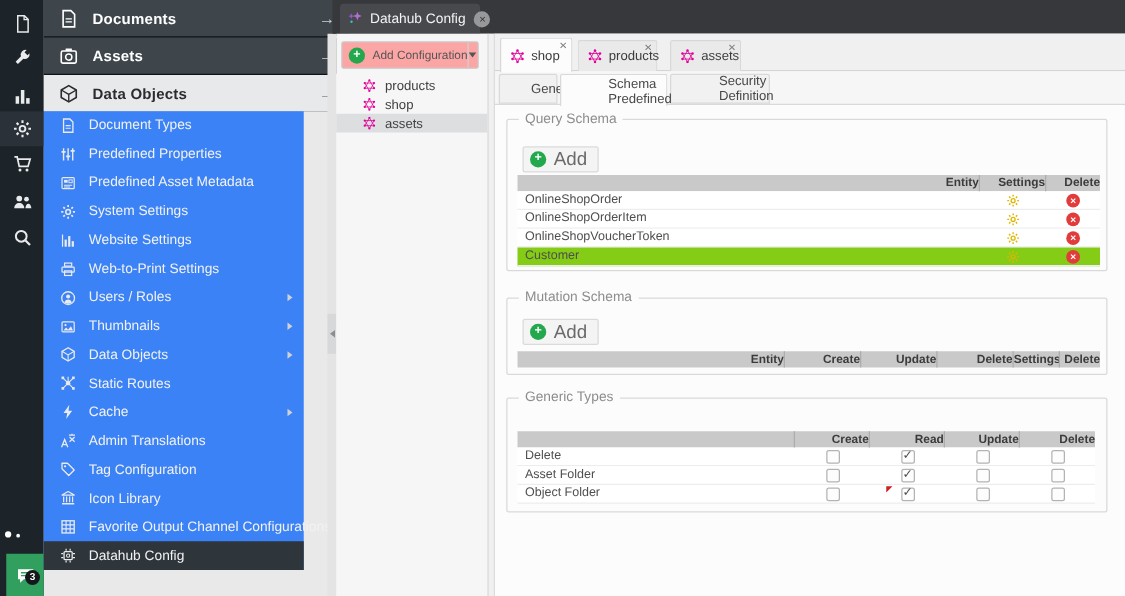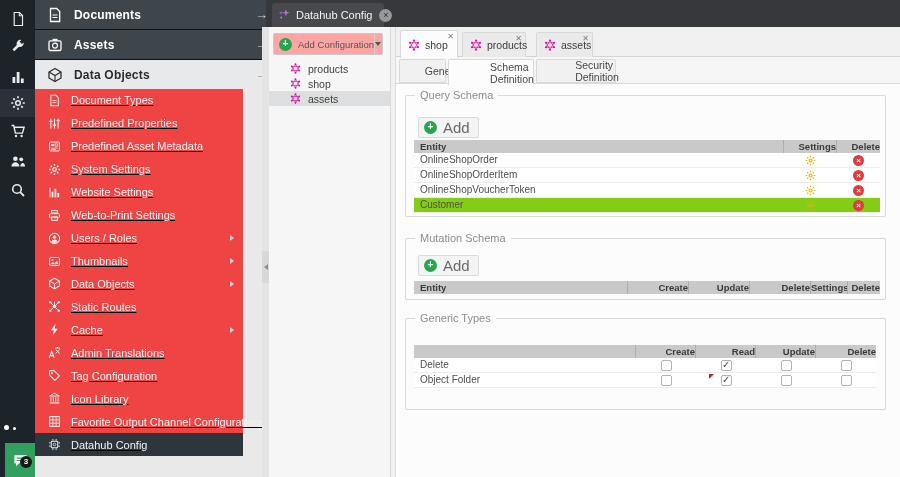--- a/index.html
+++ b/index.html
@@ -26,22 +26,22 @@
   #navhead { left:35px; top:0; width:231px; height:89px; background:#101417; }
   .nsec { position:absolute; left:0; width:245px; height:29px; background:#3e454b;
           display:flex; align-items:center; padding:0 12px; color:#fff; }
   .nsec .nico { width:16px; height:16px; margin-right:11px; flex:none; }
   .nsec .nlab { font-size:12px; font-weight:bold; letter-spacing:.2px; }
   .nsec .narr { margin-left:auto; font-size:13px; color:#ced2d5; }
   .nsec.active { background:#e8e9ea; color:#2c2c2c; }
   .nsec.active .narr { color:#8a8a8a; }
 
   
-  #submenu { left:35px; top:89px; width:208px; height:367px; background:#ef4444;
-             display:flex; flex-direction:column;text-decoration:underline; }
+  #submenu { left:35px; top:89px; width:208px; height:367px; background:#3b82f6;
+             display:flex; flex-direction:column; }
   .mitem { flex:1; display:flex; align-items:center; padding-left:13px; color:#f1f2f3; }
   .mitem.hl { background:#2e353b; }
   .mitem .mico { width:13px; height:13px; flex:none; color:#e9eaeb; }
   .mitem .mlab { font-size:11px; margin-left:10px; white-space:nowrap; }
   .chev { margin-left:auto; margin-right:9px; width:0; height:0;
           border-left:4px solid #cfd1d3; border-top:3.5px solid transparent;
           border-bottom:3.5px solid transparent; }
 
   
   #wsplit { left:262px; top:27px; width:7px; height:450px; background:#e4e4e4; }
@@ -115,21 +115,21 @@
   #fs-mutation { left:9px; top:211px; width:481px; height:62px; }
   #fs-generic  { left:9px; top:291px; width:481px; height:92px; }
 
   .addsmall { position:absolute; height:21px; background:#f4f4f4; border:1px solid #dadada;
               border-radius:2px; display:flex; align-items:center; padding:0 8px 0 0; }
   .addsmall .alab { font-size:15px; color:#6a6a6a; margin-left:6px; }
 
   .tbl { position:absolute; }
   .thead { display:flex; background:#c9c9c9; height:13px; }
   .th { font-size:9.5px; font-weight:bold; color:#3b3b3b; line-height:13px;
-        border-right:1px solid #adadad; overflow:hidden; white-space:nowrap; }
+        border-right:1px solid #adadad; overflow:hidden; white-space:nowrap;text-align:right; }
   .th:last-child { border-right:none; }
   .th.l { padding-left:6px; } .th.c { text-align:right; }
   .trow { display:flex; background:#fff; height:15px; border-bottom:1px solid #ededed; }
   .trow.hl { background:#84cc16; }
   .td { font-size:10px; color:#4f4f4f; line-height:14px; overflow:hidden; white-space:nowrap; }
   .td.l { padding-left:6px; }
   .td.c { display:flex; align-items:center; justify-content:center; position:relative; }
   .gearico { width:11px; height:11px; color:#dfb700; }
   .delx { width:11px; height:11px; border-radius:50%; background:#e23b3b; color:#fff;
           font-size:8px; font-weight:bold; line-height:11px; text-align:center; }
@@ -534,21 +534,21 @@
   <div class="gtab" id="tab2">
     <svg>
         <use href="#i-graphql"></use>
       </svg>
     <span class="glab">assets</span>
     <span class="gx">✕</span>
     </div>
 
   <div id="subtabs"></div>
   <div class="stab" id="stab0">General</div>
-  <div class="stab active" id="stab1">Schema Definition</div>
+  <div class="stab active" id="stab1">Schema Predefined</div>
   <div class="stab" id="stab2">Security Definition</div>
 
   <div id="content"></div>
 
   <div class="fset" id="fs-query">
     <span class="legend">Query Schema</span>
     <div class="addsmall" style="left:12px; top:21px;">
       <span class="pluscirc"></span>
       <span class="alab">Add</span>
     </div>
@@ -642,20 +642,35 @@
             <span class="cb checked"></span>
           </div>
         <div class="td c gw3">
             <span class="cb"></span>
           </div>
         <div class="td c gw4">
             <span class="cb"></span>
           </div>
       </div>
       <div class="trow">
+        <div class="td l gw0">Asset Folder</div>
+        <div class="td c gw1">
+            <span class="cb"></span>
+          </div>
+        <div class="td c gw2">
+            <span class="cb checked"></span>
+          </div>
+        <div class="td c gw3">
+            <span class="cb"></span>
+          </div>
+        <div class="td c gw4">
+            <span class="cb"></span>
+          </div>
+      </div>
+      <div class="trow">
         <div class="td l gw0">Object Folder</div>
         <div class="td c gw1">
             <span class="cb"></span>
           </div>
         <div class="td c gw2">
             <span class="dirty show"></span>
             <span class="cb checked"></span>
           </div>
         <div class="td c gw3">
             <span class="cb"></span>

